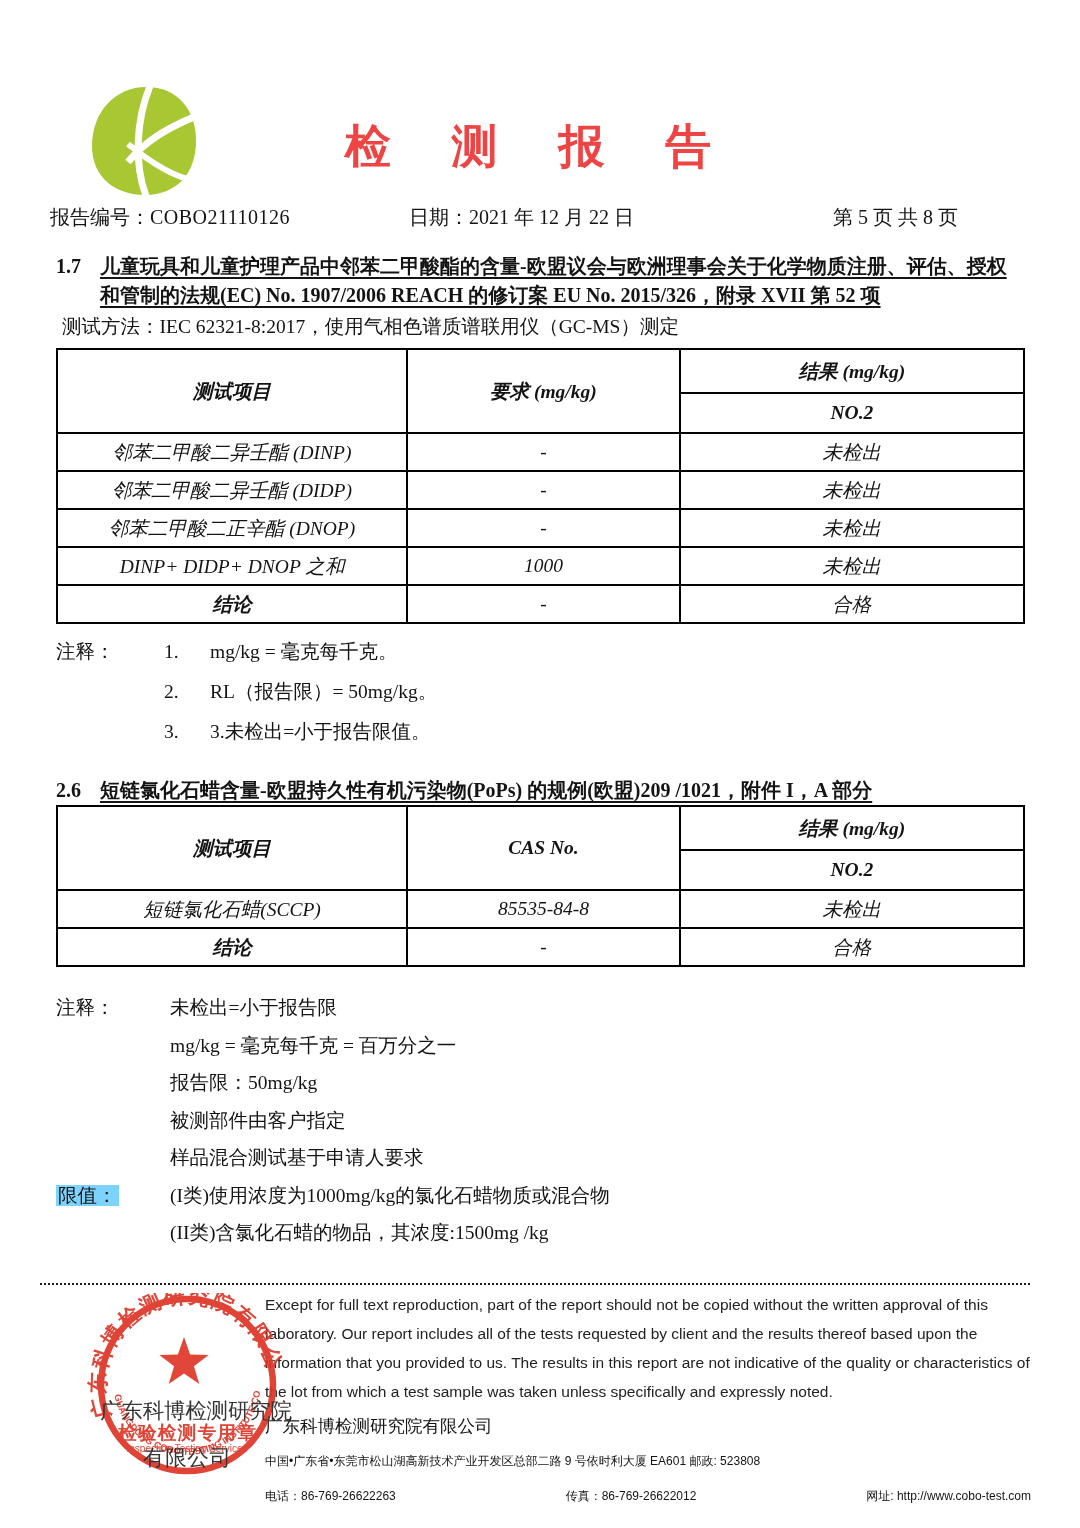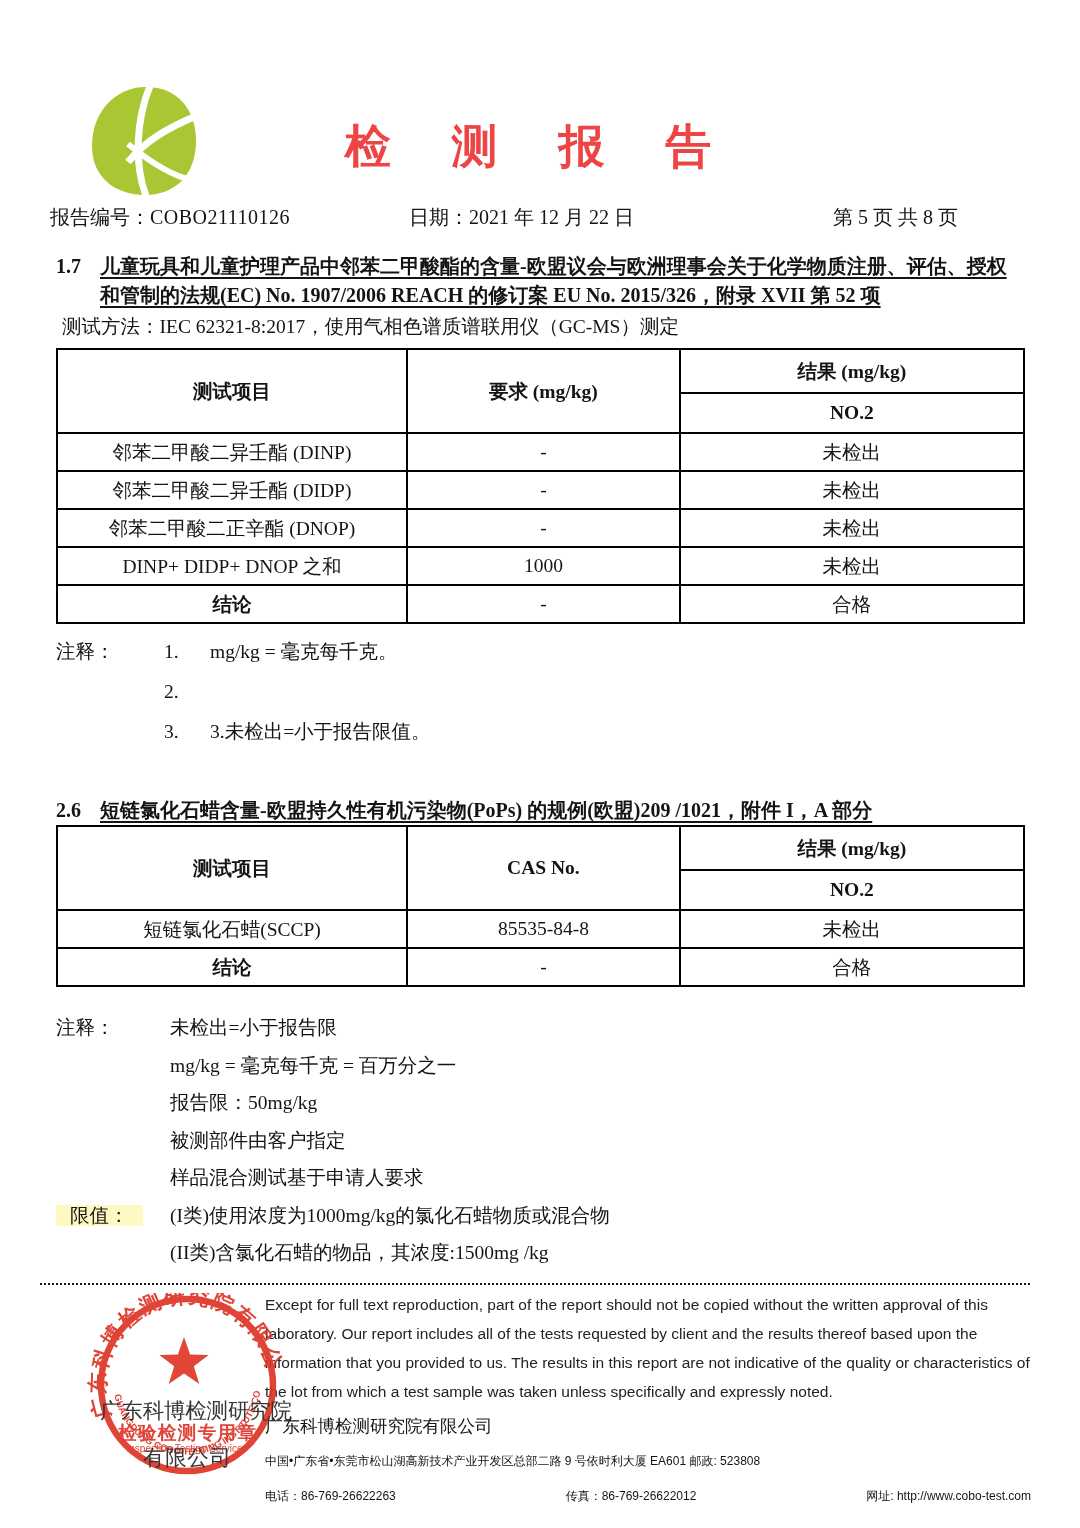--- a/index.html
+++ b/index.html
@@ -24,40 +24,40 @@
   
   .main { position:absolute; left:56px; top:252px; width:969px; }
   .sec-head { display:flex; font-weight:bold; font-size:20px; line-height:29px; }
   .sec-num { flex:none; width:44px; }
   .sec-title { text-decoration:underline; text-underline-offset:4px; text-decoration-thickness:2px; }
   .method { font-size:19.5px; line-height:28px; margin:3px 0 7px 6px; }
 
   table.rep { border-collapse:collapse; width:100%; table-layout:fixed; }
   table.rep th, table.rep td {
     border:2px solid #000; font-size:19.5px; text-align:center;
-    padding:4px 8px; overflow:hidden; white-space:nowrap;
+    padding:4px 8px; overflow:hidden; white-space:nowrap;font-style:italic;
   }
   table.rep th { font-weight:bold; }
   .h1row th { height:34px; }
   .h2row th { height:30px;border-radius:7px; }
   td.item { text-align:left; padding-left:22px; height:28px; }
   td.plain { height:28px; }
   td.concl { font-weight:bold; }
   .col-item { width:36.2%; } .col-mid { width:28.2%; } .col-res { width:35.6%; }
 
   .notes1 { margin-top:8px; }
   .n1row { display:flex; font-size:19.5px; line-height:40px; }
   .n1label { flex:none; width:108px; }
   .n1num { flex:none; width:46px; }
 
-  .sec26 { margin-top:44px; }
+  .sec26 { margin-top:24px; }
   .notes2 { margin-top:22px; }
   .n2row { display:flex; font-size:19.5px; line-height:37.5px; }
   .n2label { flex:none; width:114px; }
-  .shaded { background:#fef9c3; padding:0 14px; }
+  .shaded { background:#7dd3fc; padding:0 2px; }
 
   
   .footer { position:absolute; left:40px; top:1283px; width:990px; }
   .dotline { border-top:2.5px dotted #1a1a1a; width:100%; }
   .footer-right { margin-left:225px; margin-top:5px; width:766px; }
   .disclaimer {
     font-family:"Liberation Sans","DejaVu Sans",sans-serif;
     font-size:15.5px; line-height:29px; color:#222; text-align:left;
   }
   .company-cn { font-size:17.5px; margin-top:7px; line-height:26px; }
@@ -136,20 +136,21 @@
 
   <div class="notes1">
     <div class="n1row">
       <span class="n1label">注释：</span>
       <span class="n1num">1.</span>
       <span>mg/kg = 毫克每千克。</span>
     </div>
     <div class="n1row">
       <span class="n1label"></span>
       <span class="n1num">2.</span>
+      <span>RL（报告限）= 50mg/kg。</span>
     </div>
     <div class="n1row">
       <span class="n1label"></span>
       <span class="n1num">3.</span>
       <span>3.未检出=小于报告限值。</span>
     </div>
   </div>
 
   <div class="sec-head sec26">
     <span class="sec-num">2.6</span>

